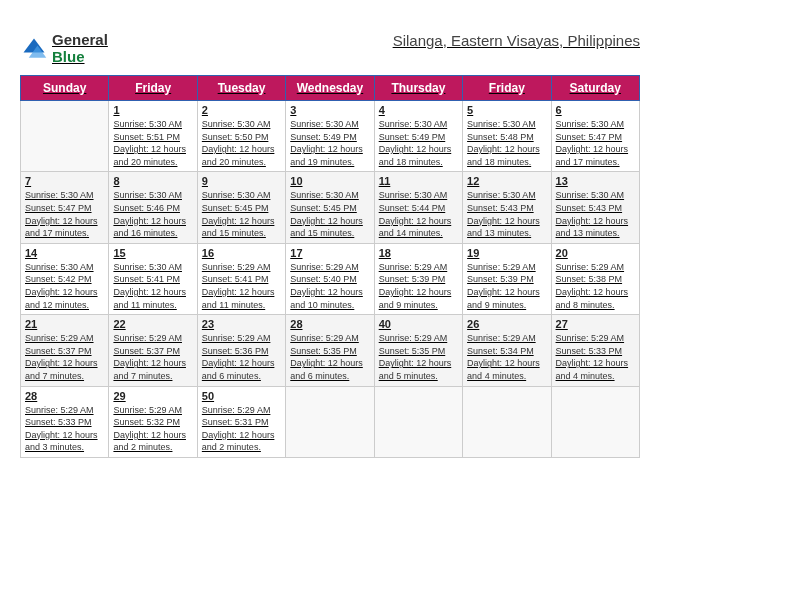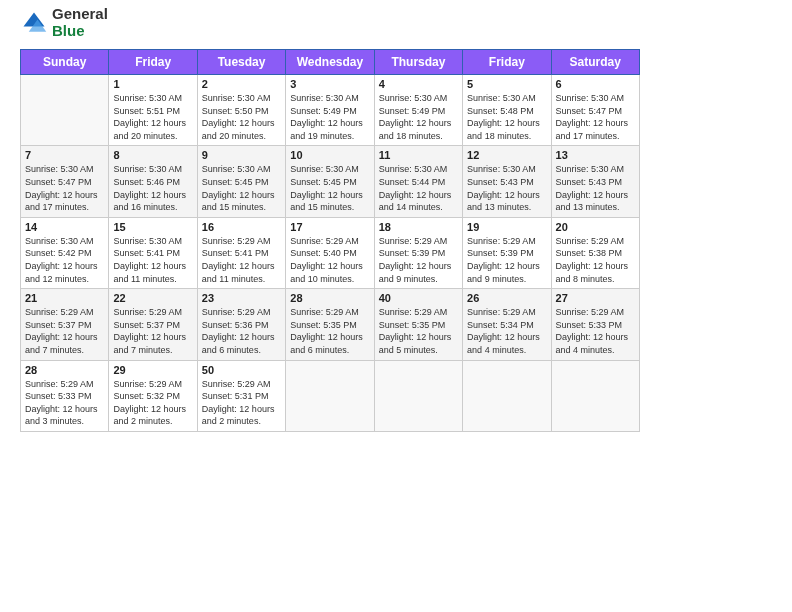--- a/index.html
+++ b/index.html
@@ -6,21 +6,22 @@
     body {
       font-family: Arial, sans-serif;
       background: #fff;
       width: 792px;
       height: 612px;
       overflow: hidden;
     }
     .page {
       width: 660px;
       min-height: 612px;
-      padding: 6px 20px 10px 20px;
+      padding: 32px 20px 10px 20px;
+      text-decoration: underline;
     }
     .header {
       display: flex;
       justify-content: space-between;
       align-items: flex-start;
       margin-bottom: 10px;
     }
     .logo {
       display: flex;
       align-items: center;
@@ -57,21 +58,21 @@
     .subtitle {
       font-size: 15px;
       color: #444;
     }
     .calendar {
       width: 100%;
       border-collapse: collapse;
       border: 1px solid #bbb;
     }
     .calendar th {
-      background: #8b5cf6;
+      background: #be185d;
       color: #fff;
       font-size: 12px;
       font-weight: bold;
       text-align: center;
       padding: 5px 2px;
       border: 1px solid #3060b0;
     }
     .calendar td {
       vertical-align: top;
       border: 1px solid #ccc;
@@ -108,20 +109,21 @@
       <svg class="logo-icon" viewBox="0 0 32 32">
         <polygon points="16,4 28,20 4,20" fill="#1a6abf"></polygon>
         <polygon points="20,12 30,26 10,26" fill="#4aa0e8" opacity="0.7"></polygon>
       </svg>
       <div class="logo-text">
         <span class="logo-general">General</span>
         <span class="logo-blue">Blue</span>
       </div>
     </div>
     <div class="title-block">
+      <div class="subtitle">Silanga, Eastern Visayas, Philippines</div>
     </div>
   </div>
 
   <table class="calendar">
     <thead>
       <tr>
       <th>Sunday</th>
           <th>Friday</th>
           <th>Tuesday</th>
           <th>Wednesday</th>

